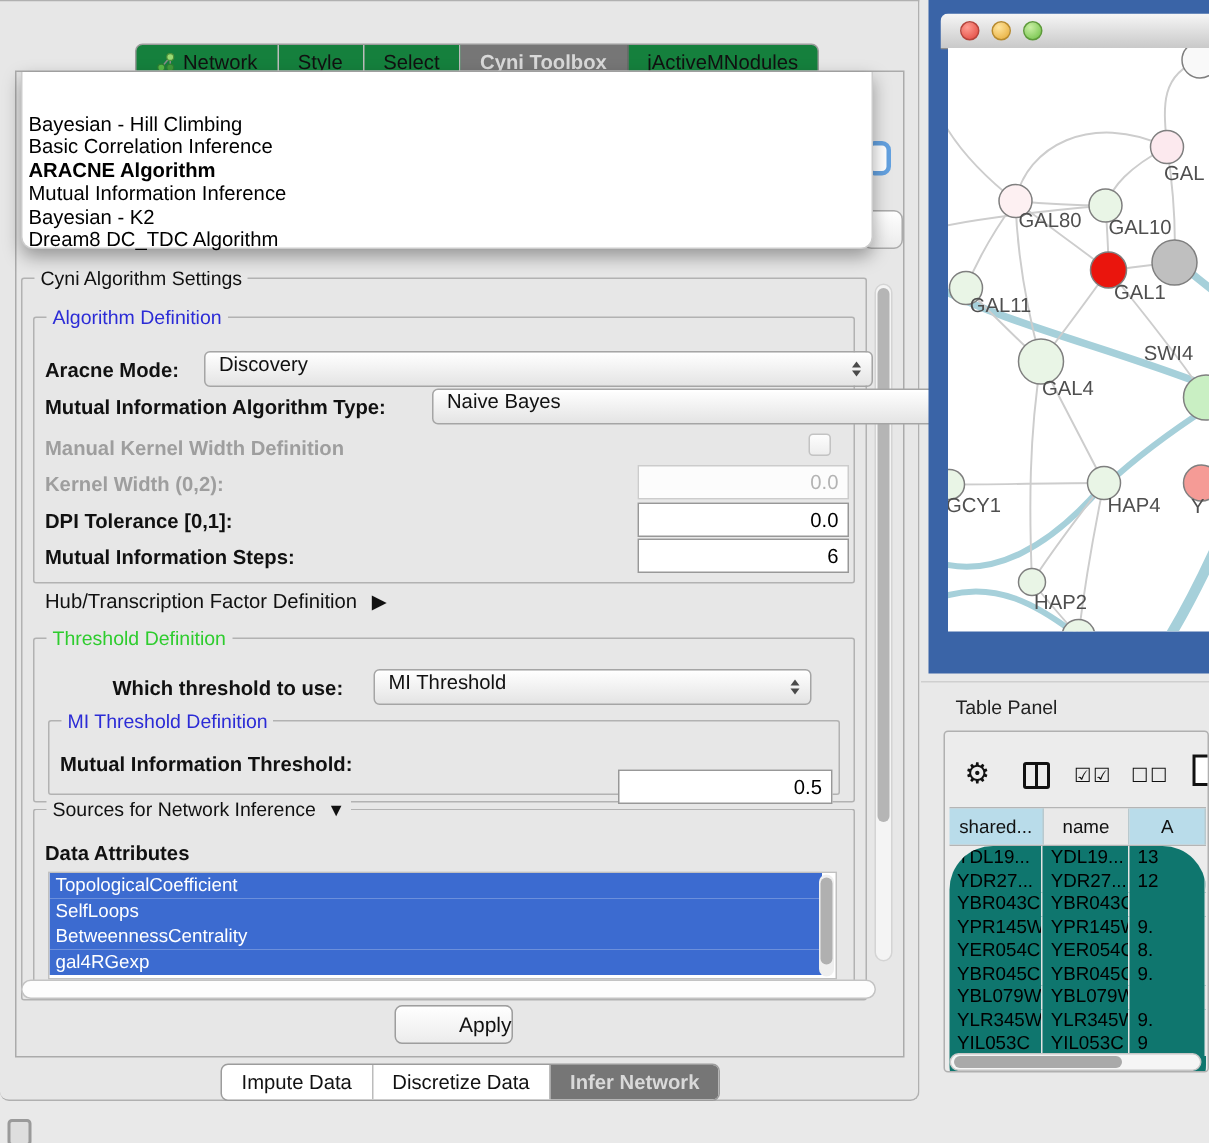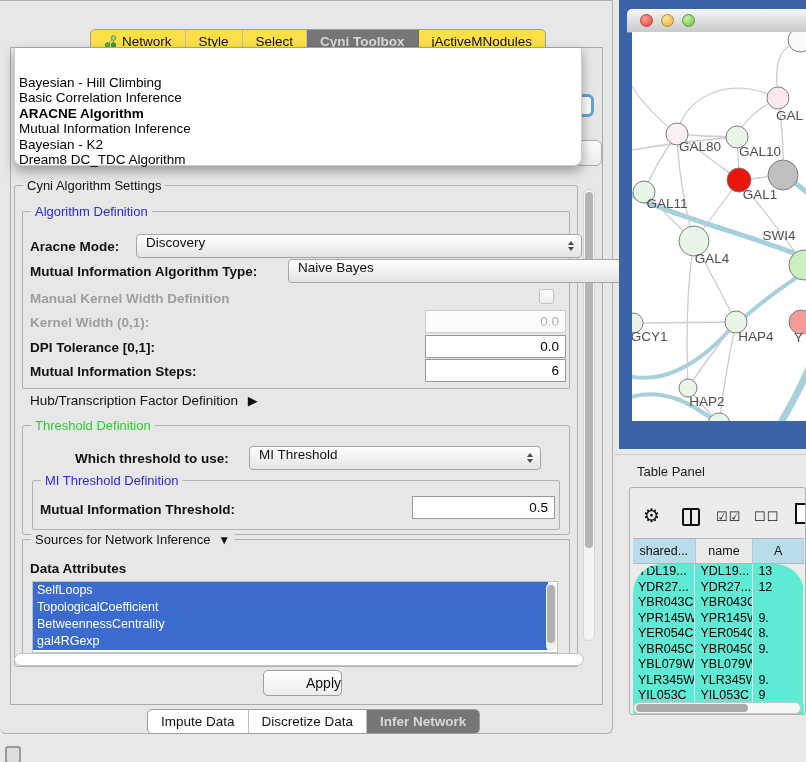--- a/index.html
+++ b/index.html
@@ -11,21 +11,21 @@
   #control-panel{position:absolute;left:0;top:8;width:613px;height:734px;background:#e7e7e7;
     border:1px solid #b0b0b0;border-left:none;border-radius:0 0 6px 6px;box-sizing:border-box;}
   #cp-titlebar{position:absolute;left:0;top:0;width:100%;height:21px;
     background:linear-gradient(#f7f7f7,#dadada);border-bottom:1px solid #bdbdbd;
     display:flex;align-items:center;}
   #cp-title{font-size:13px;color:#1a1a1a;padding-left:8px;}
   #cp-float{position:absolute;right:36px;top:5px;width:10px;height:10px;border:1.6px solid #1a1a1a;border-radius:2px;}
   #cp-close{position:absolute;right:12px;top:2px;font-size:13px;font-weight:bold;color:#111;line-height:17px;}
 
   
-  #top-tabs{position:absolute;left:90px;top:28px;height:23px;display:flex;background:#fde047;
+  #top-tabs{position:absolute;left:90px;top:28px;height:23px;display:flex;background:#15803d;
     border:1px solid #9c9c9c;border-radius:5px;overflow:hidden;}
   .tab{display:flex;align-items:center;gap:5px;padding:0 13px;font-size:13.5px;color:#111;
     border-right:1px solid #bcbcbc;white-space:nowrap;}
   .tab:last-child{border-right:none;}
   .tab.active{background:#767676;color:#d9d9d9;border-right-color:#6a6a6a;font-weight:bold;}
 
   
   #content-panel{position:absolute;left:10px;top:46px;width:593px;height:658px;
     border:1px solid #ababab;background:#e7e7e7;box-sizing:border-box;}
 
@@ -108,21 +108,21 @@
   #tbl-columns-icon{position:absolute;left:52px;top:20px;width:18px;height:18px;border:2.4px solid #111;border-radius:2px;box-sizing:border-box;}
   #tbl-columns-icon:before{content:"";position:absolute;left:6px;top:0;width:2.4px;height:14px;background:#111;}
   #tbl-checks{position:absolute;left:86px;top:21px;font-size:13px;letter-spacing:1px;color:#111;}
   #tbl-unchecks{position:absolute;left:124px;top:21px;font-size:13px;letter-spacing:1px;color:#111;}
   #tbl-doc-icon{position:absolute;left:165px;top:15px;width:16px;height:21px;border:2.2px solid #111;background:#fff;box-sizing:border-box;}
   #tbl{position:absolute;left:3px;top:50px;width:171px;}
   #tbl-header{display:flex;height:24px;border-top:1px solid #b5b5b5;border-bottom:1px solid #b5b5b5;}
   .th{display:flex;align-items:center;justify-content:center;font-size:12.5px;color:#111;
     background:#e9e9e9;border-right:1px solid #b9c9ce;box-sizing:border-box;}
   .th.sel{background:#b9dcea;}
-  #tbl-body{background:#5eead4;height:175px;overflow:hidden;border-radius:29px;}
+  #tbl-body{background:#0f766e;height:175px;overflow:hidden;border-radius:29px;}
   .tr{display:flex;height:15.5px;}
   .td{font-size:12.5px;color:#000;padding-left:5px;white-space:nowrap;overflow:hidden;
       border-right:1px solid #e4e4e4;box-sizing:border-box;line-height:15.5px;}
   #tbl-hscroll{position:absolute;left:3px;top:214px;width:168px;height:12px;background:#f5f5f5;
     border:1px solid #c6c6c6;border-radius:6px;box-sizing:border-box;}
   #tbl-hscroll .thumb{position:absolute;left:2px;top:1px;width:112px;height:8px;background:#a9a9a9;border-radius:4px;}
 
   
   #mini-icon{position:absolute;left:5px;top:746px;width:16px;height:18px;border:2px solid #9a9a9a;
     border-radius:3px;background:#dedede;box-sizing:border-box;}
@@ -184,21 +184,21 @@
     <span class="lbl" style="left:30px;top:263px;">Mutual Information Algorithm Type:</span>
     <div class="combo" style="left:272px;top:258px;width:346px;height:24px;">
       <span>Naive Bayes</span>
       <span class="spin">
           <span class="tri-up"></span>
           <span class="tri-down"></span>
         </span>
     </div>
     <span class="lbl disabled" style="left:30px;top:290px;">Manual Kernel Width Definition</span>
     <span class="checkbox" style="left:539px;top:288px;"></span>
-    <span class="lbl disabled" style="left:30px;top:314px;">Kernel Width (0,1):</span>
+    <span class="lbl disabled" style="left:30px;top:314px;">Kernel Width (0,2):</span>
     <div class="field disabled" style="left:425px;top:309px;width:141px;height:23px;">
       <span>0.0</span>
     </div>
     <span class="lbl" style="left:30px;top:339px;">DPI Tolerance [0,1]:</span>
     <div class="field" style="left:425px;top:334px;width:141px;height:23px;">
       <span>0.0</span>
     </div>
     <span class="lbl" style="left:30px;top:363px;">Mutual Information Steps:</span>
     <div class="field" style="left:425px;top:358px;width:141px;height:23px;">
       <span>6</span>
@@ -217,34 +217,34 @@
       <span>MI Threshold</span>
       <span class="spin">
           <span class="tri-up"></span>
           <span class="tri-down"></span>
         </span>
     </div>
     <div class="group" style="left:32px;top:479px;width:528px;height:50px;">
       <span class="legend blue">MI Threshold Definition</span>
     </div>
     <span class="lbl" style="left:40px;top:501px;">Mutual Information Threshold:</span>
-    <div class="field" style="left:412px;top:495px;width:143px;height:23px;">
+    <div class="field" style="left:412px;top:512px;width:143px;height:23px;">
       <span>0.5</span>
     </div>
 
     <div class="group" style="left:22px;top:538px;width:548px;height:126px;border-bottom:none;">
       <span class="legend">
         <span>Sources for Network Inference</span>
         <span class="arrow-glyph" style="font-size:12px;margin-left:4px;">▼</span>
       </span>
     </div>
     <span class="lbl" style="left:30px;top:560px;">Data Attributes</span>
     <div id="attr-list">
-      <div class="attr-item selected">SelfLoops</div>
-        <div class="attr-item selected">TopologicalCoefficient</div>
+      <div class="attr-item selected">TopologicalCoefficient</div>
+        <div class="attr-item selected">SelfLoops</div>
         <div class="attr-item selected">BetweennessCentrality</div>
         <div class="attr-item selected">gal4RGexp</div>
         <div id="attr-vscroll">
           <div class="thumb"></div>
         </div>
     </div>
 
     <div class="hscroll" style="left:14px;top:652px;width:570px;"></div>
 
     <div id="apply-btn">

